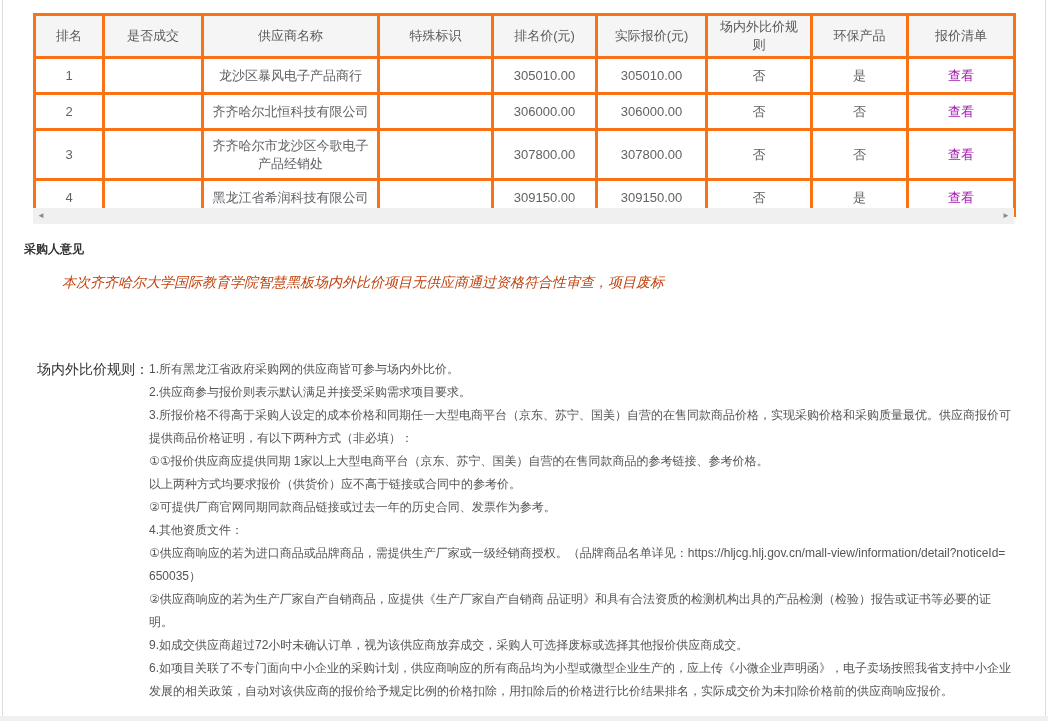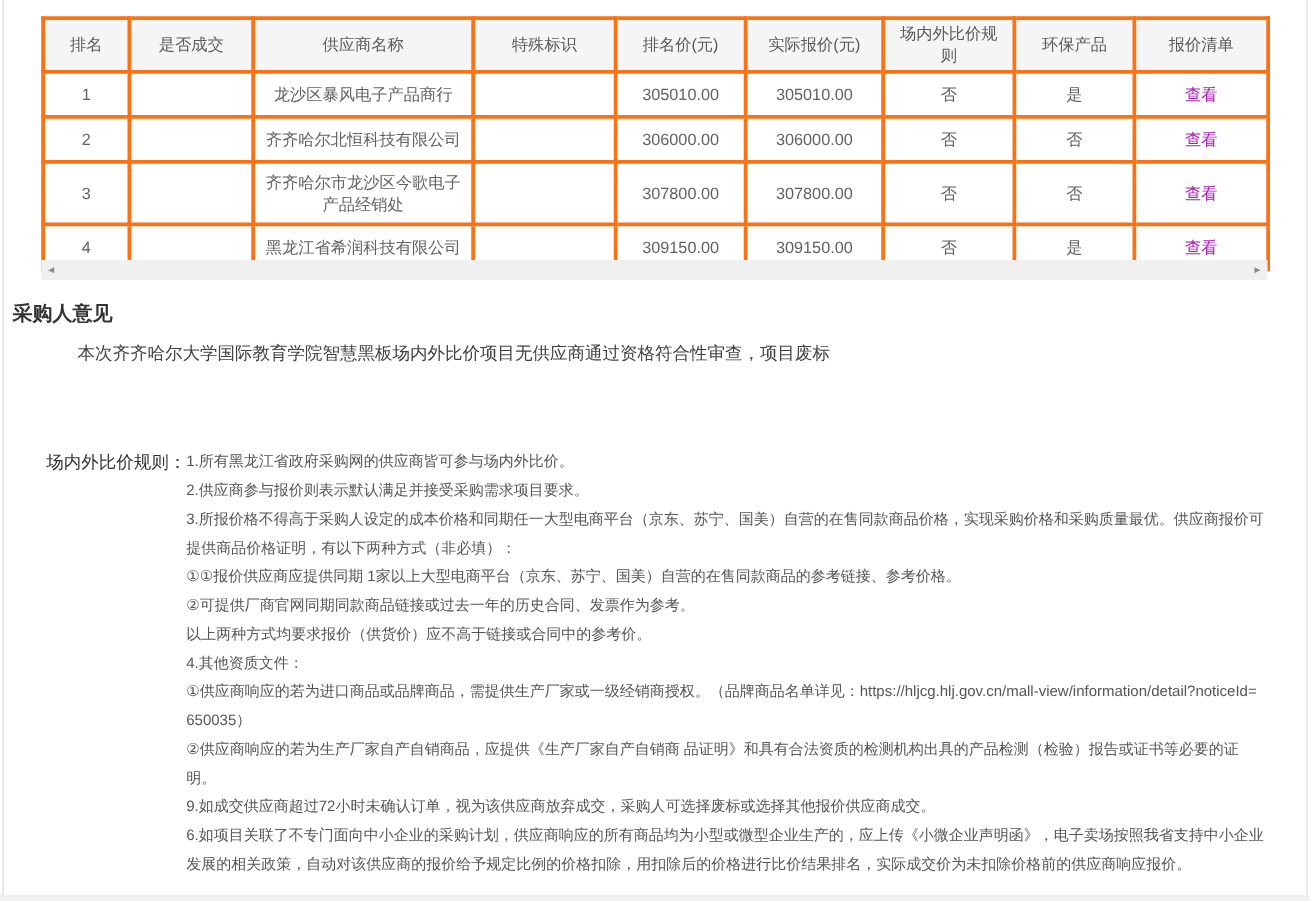--- a/index.html
+++ b/index.html
@@ -26,26 +26,26 @@
   .hscrollbar {
     position: absolute; left: 33px; top: 208px; width: 981px; height: 16px;
     background: #f0f0f0; display: flex; align-items: center; justify-content: space-between;
   }
   .hscrollbar .arrow {
     font-size: 8px; color: #8a8a8a; line-height: 16px; padding: 0 4px; user-select: none;
   }
 
   
   .opinion-title {
-    position: absolute; left: 10px; top: 241px;
-    font-size: 16px; font-weight: bold; color: #333;
+    position: absolute; left: 24px; top: 241px;
+    font-size: 12px; font-weight: bold; color: #333;
   }
   .opinion-content {
     position: absolute; left: 62px; top: 272px; width: 950px;
-    font-size: 14px; color: #404040; line-height: 20px;
+    font-size: 14px; color: #c2410c; line-height: 20px; font-style: italic;
   }
 
   
   .rules-section {
     position: absolute; left: 37px; top: 358px; width: 975px;
     display: flex; align-items: flex-start;
   }
   .rules-label {
     flex: none; font-size: 14px; font-weight: normal; color: #333; line-height: 23px;
     white-space: nowrap;
@@ -150,22 +150,22 @@
 <div class="opinion-title">采购人意见</div>
 <div class="opinion-content">本次齐齐哈尔大学国际教育学院智慧黑板场内外比价项目无供应商通过资格符合性审查，项目废标</div>
 
 <div class="rules-section">
   <div class="rules-label">场内外比价规则：</div>
   <div class="rules-content">
     <p>1.所有黑龙江省政府采购网的供应商皆可参与场内外比价。</p>
     <p>2.供应商参与报价则表示默认满足并接受采购需求项目要求。</p>
     <p>3.所报价格不得高于采购人设定的成本价格和同期任一大型电商平台（京东、苏宁、国美）自营的在售同款商品价格，实现采购价格和采购质量最优。供应商报价可提供商品价格证明，有以下两种方式（非必填）：</p>
     <p>①①报价供应商应提供同期 1家以上大型电商平台（京东、苏宁、国美）自营的在售同款商品的参考链接、参考价格。</p>
+    <p>以上两种方式均要求报价（供货价）应不高于链接或合同中的参考价。</p>
     <p>②可提供厂商官网同期同款商品链接或过去一年的历史合同、发票作为参考。</p>
-    <p>以上两种方式均要求报价（供货价）应不高于链接或合同中的参考价。</p>
     <p>4.其他资质文件：</p>
     <p>①供应商响应的若为进口商品或品牌商品，需提供生产厂家或一级经销商授权。（品牌商品名单详见：https://hljcg.hlj.gov.cn/mall-view/information/detail?noticeId=650035）</p>
     <p>②供应商响应的若为生产厂家自产自销商品，应提供《生产厂家自产自销商 品证明》和具有合法资质的检测机构出具的产品检测（检验）报告或证书等必要的证明。</p>
     <p>9.如成交供应商超过72小时未确认订单，视为该供应商放弃成交，采购人可选择废标或选择其他报价供应商成交。</p>
     <p>6.如项目关联了不专门面向中小企业的采购计划，供应商响应的所有商品均为小型或微型企业生产的，应上传《小微企业声明函》，电子卖场按照我省支持中小企业发展的相关政策，自动对该供应商的报价给予规定比例的价格扣除，用扣除后的价格进行比价结果排名，实际成交价为未扣除价格前的供应商响应报价。</p>
   </div>
 </div>
 
 <div class="bottom-bar"></div>
 

